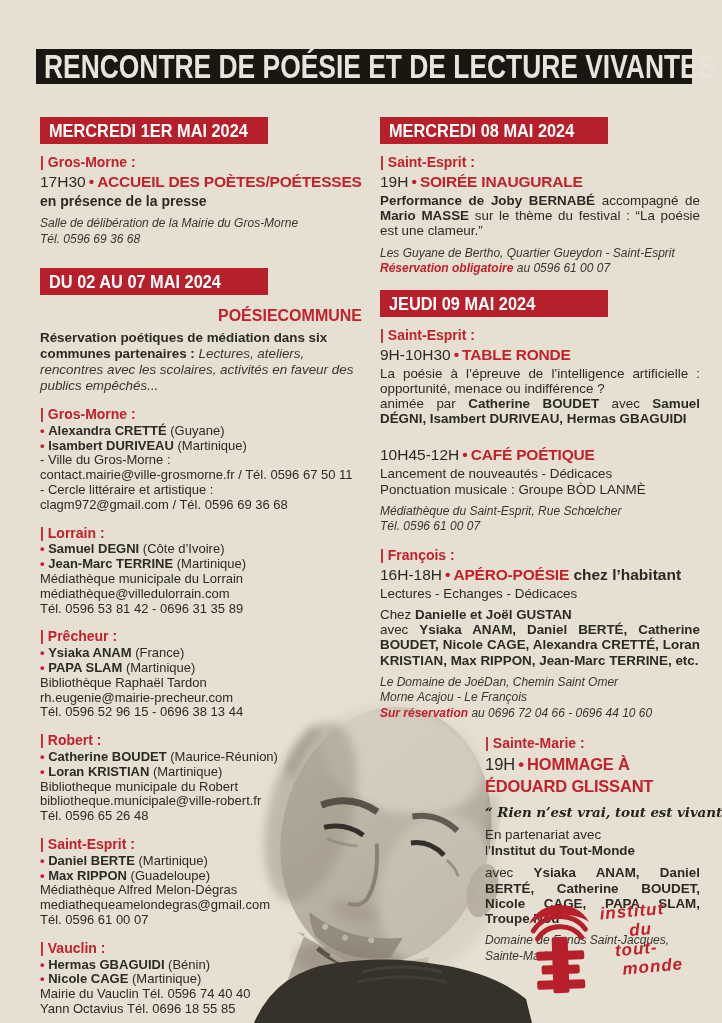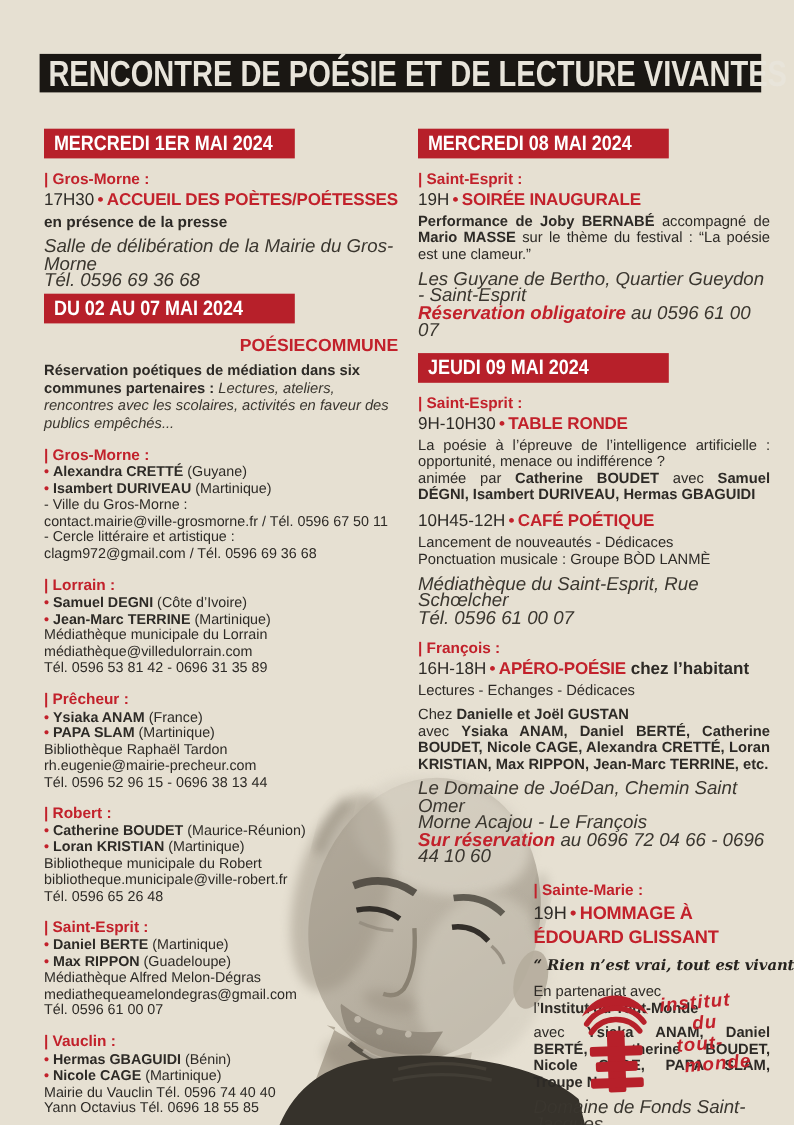--- a/index.html
+++ b/index.html
@@ -26,21 +26,21 @@
   .red-banner{background:var(--red);height:27px;margin-bottom:9px;padding-left:9px;width:228px;}
   .banner-text{display:inline-block;color:#fff;font-weight:700;font-size:19px;line-height:27px;white-space:nowrap;transform:scaleX(.86);transform-origin:left center;}
 
   .place{color:var(--red-bright);font-weight:700;font-size:14px;margin-top:10px;margin-bottom:3px;}
   .event-line{font-size:15.5px;white-space:nowrap;margin-bottom:2px;}
   .event-line .time{color:var(--ink);}
   .event-line .bullet{color:var(--red-bright);font-weight:700;margin:0 3px;}
   .event-title{color:var(--red-bright);font-weight:800;letter-spacing:-.2px;}
   .event-suffix{color:var(--ink);font-weight:700;}
   .subtitle{font-size:14px;font-weight:700;color:var(--ink);}
-  .venue{font-style:italic;font-size:17px;line-height:15.5px;color:#3a362f;margin-top:7px;}
+  .venue{font-style:italic;font-size:12px;line-height:15.5px;color:#3a362f;margin-top:7px;}
   .res-red{color:var(--red-bright);font-weight:700;font-style:italic;}
 
   .pc-title{color:var(--red-bright);font-weight:800;font-size:16px;margin-top:12px;margin-bottom:5px;text-align:right;}
   .pc-desc{font-size:13.4px;line-height:16px;}
   .pc-desc b{color:var(--ink);}
   .pc-desc i{color:#3a362f;}
 
   .commune{margin-top:13px;font-size:13px;line-height:14.8px;}
   .commune .place{margin:0 0 2px 0;}
   .person .bullet{color:var(--red-bright);font-weight:700;}
@@ -125,21 +125,21 @@
     <div>
       <div class="place">| Gros-Morne :</div>
       <div class="event-line"><span class="time">17H30</span><span class="bullet">•</span><span class="event-title">ACCUEIL DES POÈTES/POÉTESSES</span></div>
       <div class="subtitle">en présence de la presse</div>
       <div class="venue">
         <div>Salle de délibération de la Mairie du Gros-Morne</div>
         <div>Tél. 0596 69 36 68</div>
       </div>
     </div>
 
-    <div class="red-banner" style="margin-top:4px;"><span class="banner-text">DU 02 AU 07 MAI 2024</span></div>
+    <div class="red-banner" style="margin-top:21px;"><span class="banner-text">DU 02 AU 07 MAI 2024</span></div>
 
     <div>
       <div class="pc-title">POÉSIECOMMUNE</div>
       <p class="pc-desc"><b>Réservation poétiques de médiation dans six communes partenaires :</b><i> Lectures, ateliers, rencontres avec les scolaires, activités en faveur des publics empêchés...</i></p>
     </div>
 
     <div class="commune">
       <div class="place">| Gros-Morne :</div>
       <div class="person"><span class="bullet">•</span> <b>Alexandra CRETTÉ</b><span> (Guyane)</span></div>
       <div class="person"><span class="bullet">•</span> <b>Isambert DURIVEAU</b><span> (Martinique)</span></div>
@@ -211,21 +211,21 @@
 
     <div class="red-banner" style="margin-top:13px;"><span class="banner-text">JEUDI 09 MAI 2024</span></div>
 
     <div>
       <div class="place">| Saint-Esprit :</div>
 
       <div class="event-line"><span class="time">9H-10H30</span><span class="bullet">•</span><span class="event-title">TABLE RONDE</span></div>
       <p class="para">La poésie à l’épreuve de l’intelligence artificielle : opportunité, menace ou indifférence ?</p>
       <p class="para"><span>animée par </span><b>Catherine BOUDET</b><span> avec </span><b>Samuel DÉGNI, Isambert DURIVEAU, Hermas GBAGUIDI</b></p>
 
-      <div class="event-line gap-top" style="margin-top:8px;"><span class="time">10H45-12H</span><span class="bullet">•</span><span class="event-title">CAFÉ POÉTIQUE</span></div>
+      <div class="event-line gap-top" style="margin-top:20px;"><span class="time">10H45-12H</span><span class="bullet">•</span><span class="event-title">CAFÉ POÉTIQUE</span></div>
       <div class="para">Lancement de nouveautés - Dédicaces</div>
       <div class="para">Ponctuation musicale : Groupe BÒD LANMÈ</div>
       <div class="venue">
         <div>Médiathèque du Saint-Esprit, Rue Schœlcher</div>
         <div>Tél. 0596 61 00 07</div>
       </div>
 
       <div class="place" style="margin-top:12px;">| François :</div>
       <div class="event-line"><span class="time">16H-18H</span><span class="bullet">•</span><span class="event-title">APÉRO-POÉSIE</span><span class="event-suffix"> chez l’habitant</span></div>
       <div class="para">Lectures - Echanges - Dédicaces</div>

